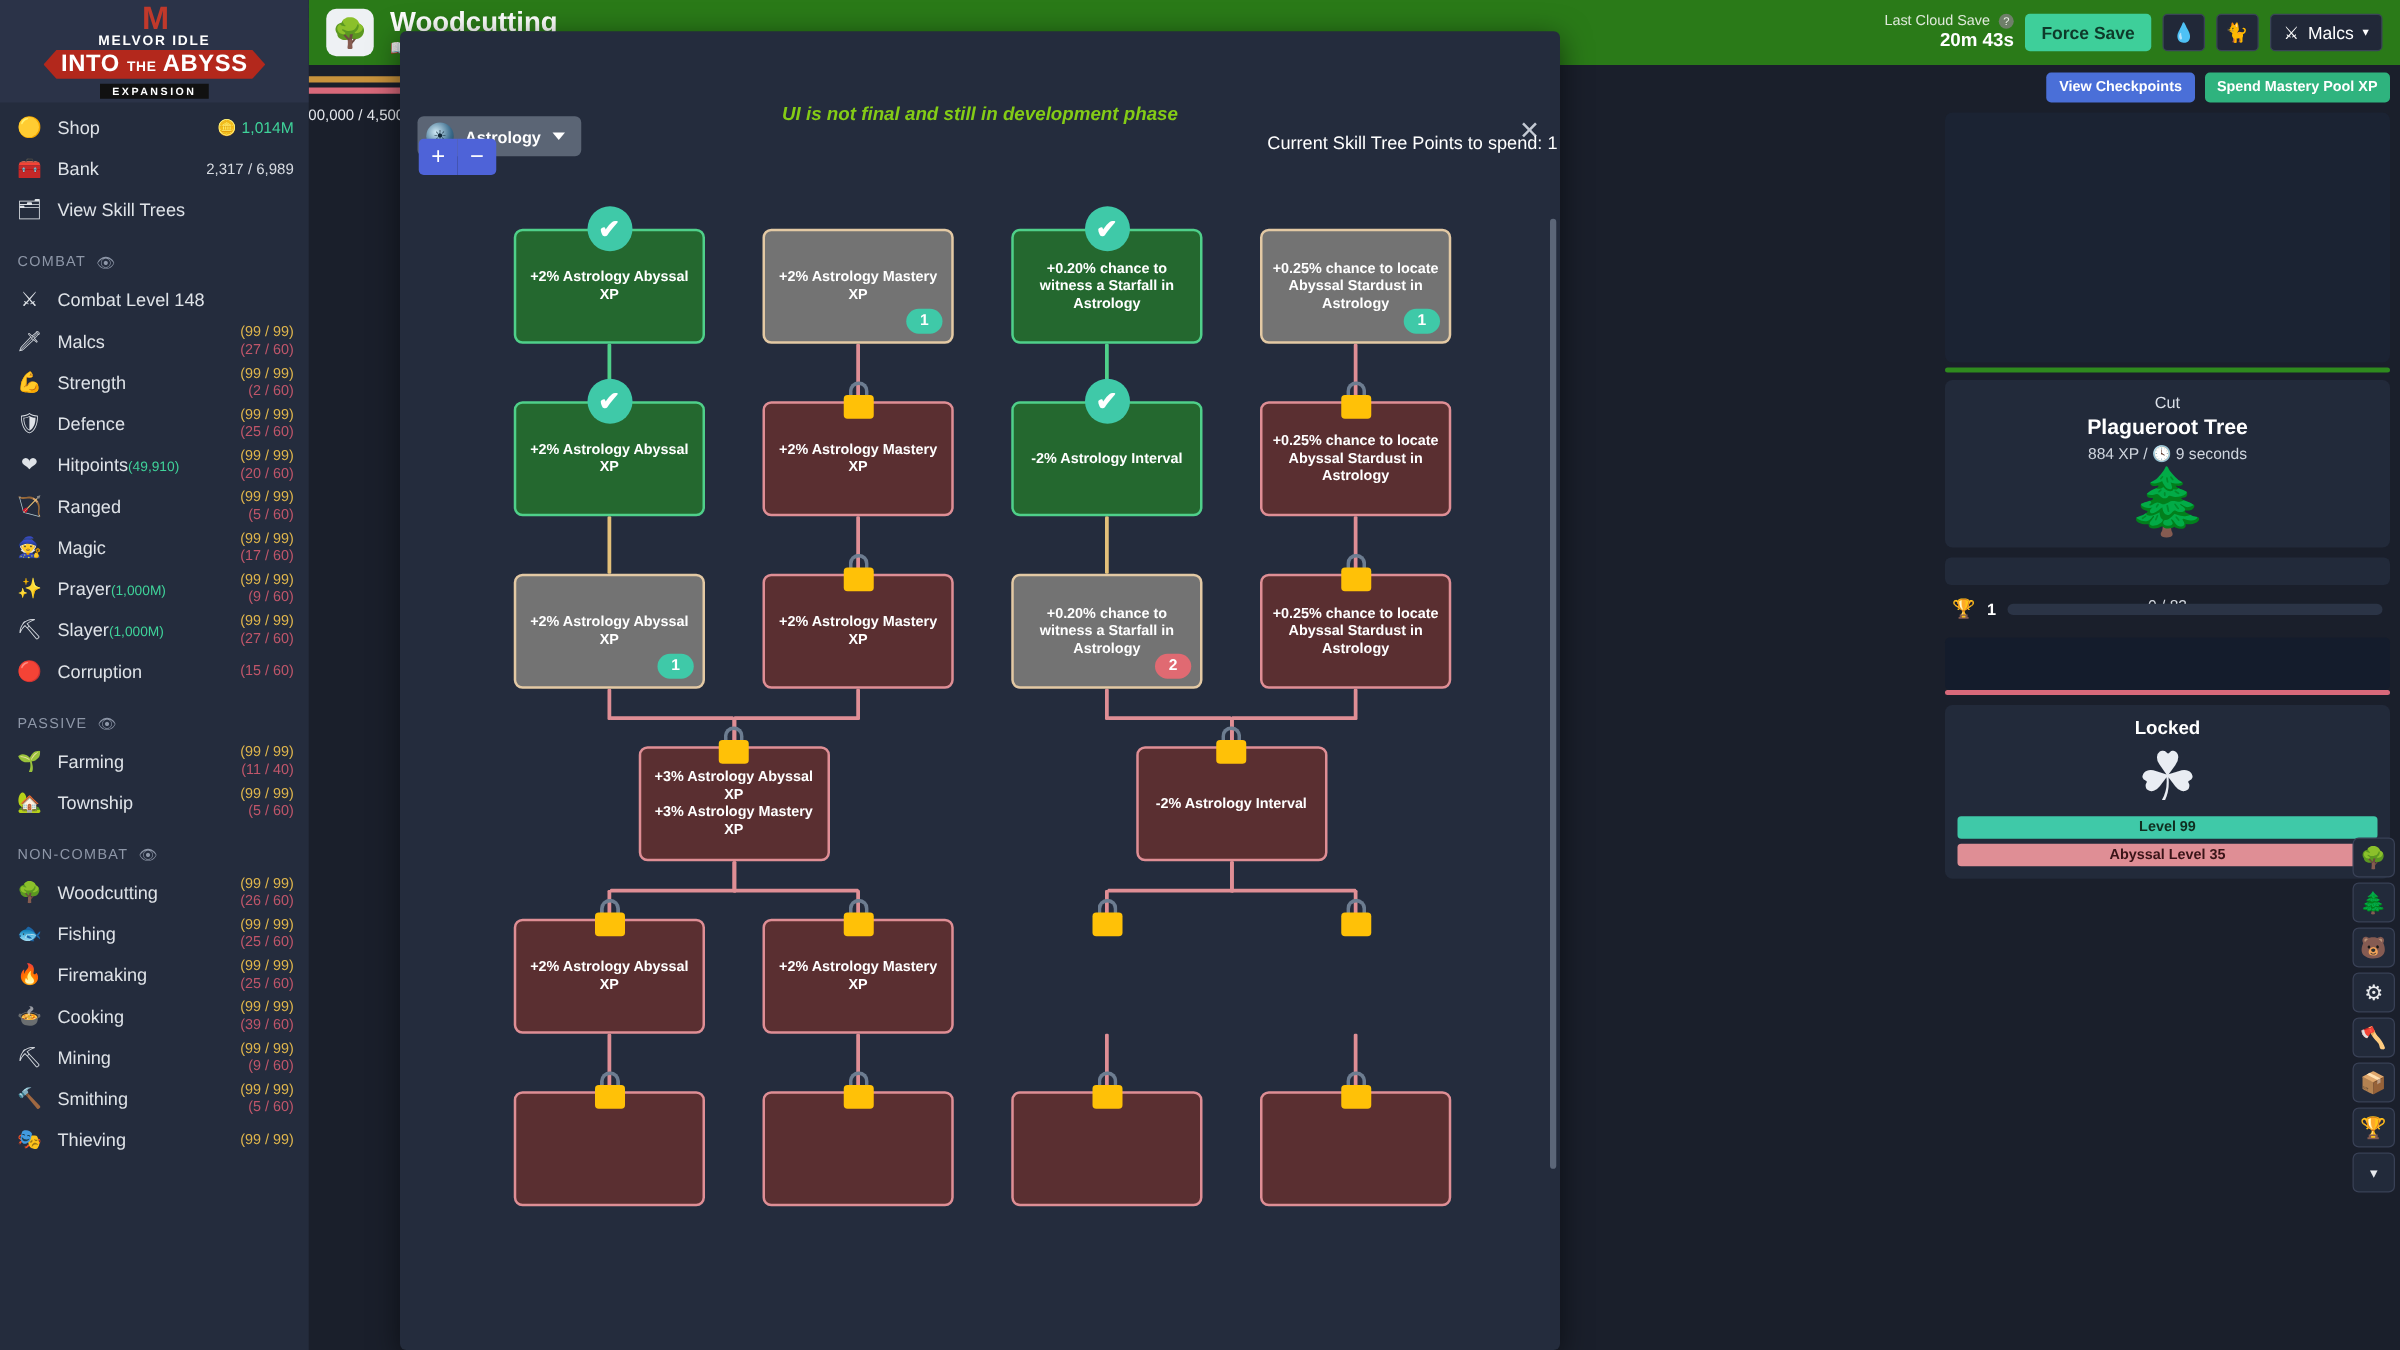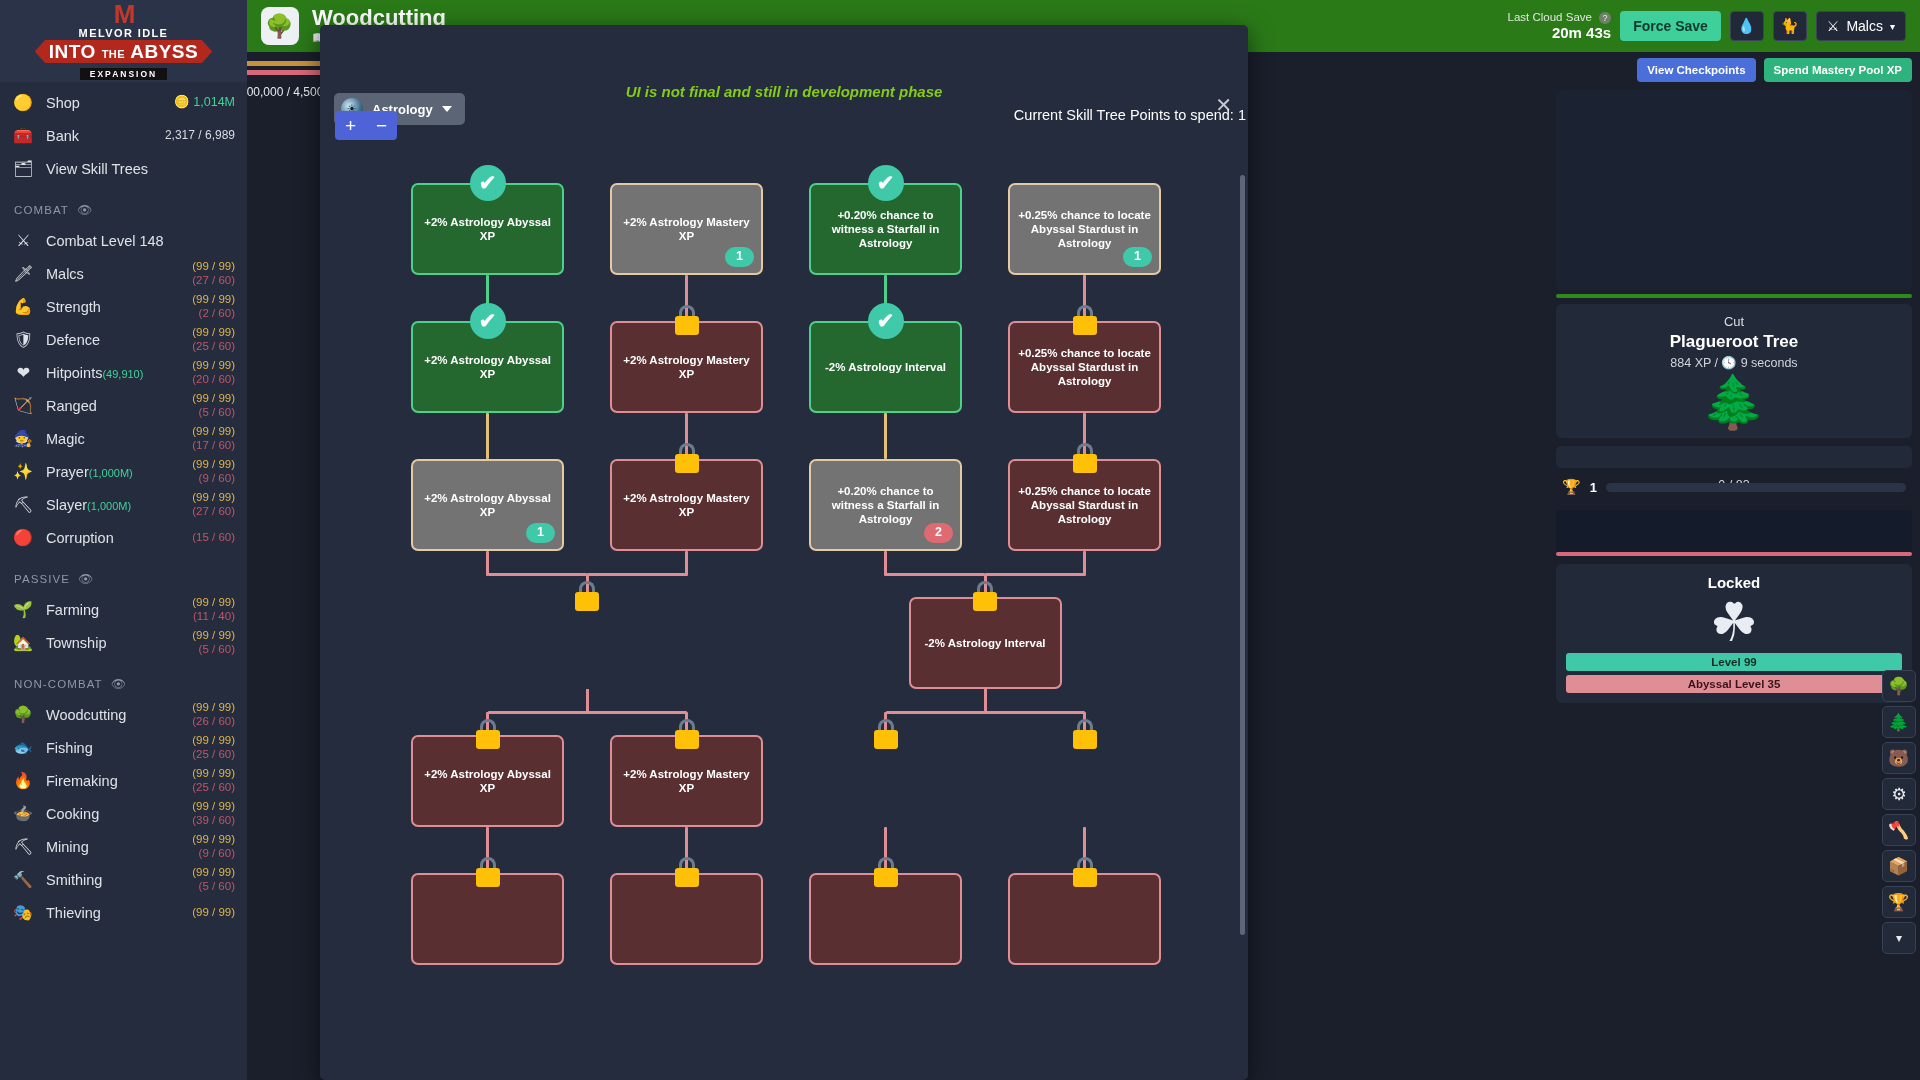--- a/index.html
+++ b/index.html
@@ -657,20 +657,24 @@
             <span style="white-space: pre-line;">+0.20% chance to witness a Starfall in Astrology</span>
             <span class="badge red">2</span>
           </div>
           <div class="node red" style="left: 688px; top: 314px; height: 92px;">
             <span style="white-space: pre-line;">+0.25% chance to locate Abyssal Stardust in Astrology</span>
           </div>
           <div class="lock" style="left: 750.5px; top: 298px;">
             <div class="shackle"></div>
             <div class="body"></div>
           </div>
+          <div class="node red" style="left: 190.5px; top: 452px; height: 92px;">
+            <span style="white-space: pre-line;">+3% Astrology Abyssal XP
++3% Astrology Mastery XP</span>
+          </div>
           <div class="lock" style="left: 253px; top: 436px;">
             <div class="shackle"></div>
             <div class="body"></div>
           </div>
           <div class="node red" style="left: 588.5px; top: 452px; height: 92px;">
             <span style="white-space: pre-line;">-2% Astrology Interval</span>
           </div>
           <div class="lock" style="left: 651px; top: 436px;">
             <div class="shackle"></div>
             <div class="body"></div>

